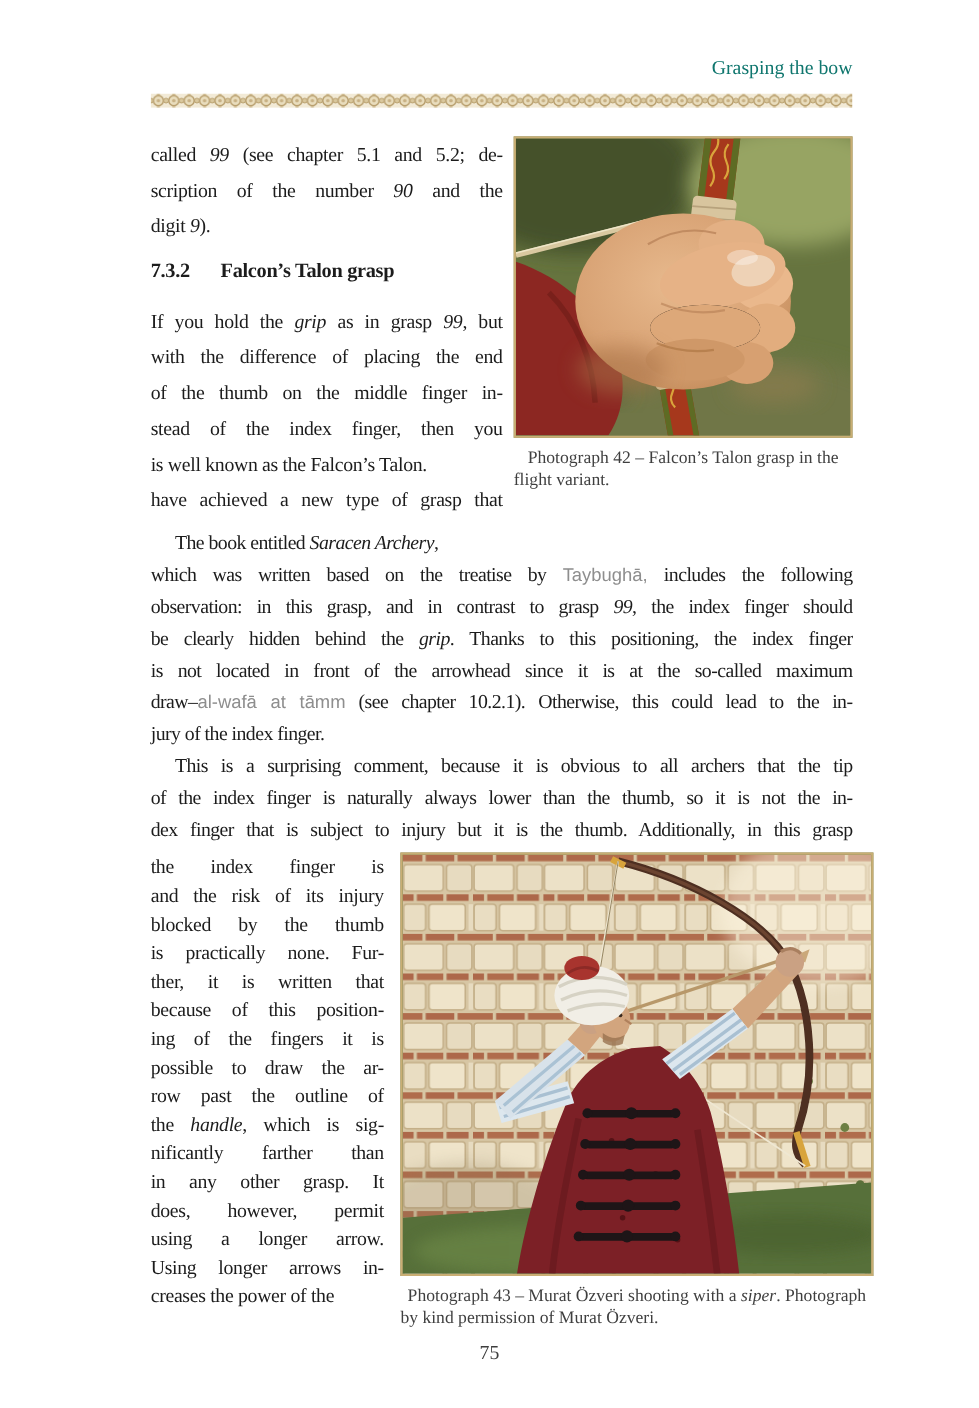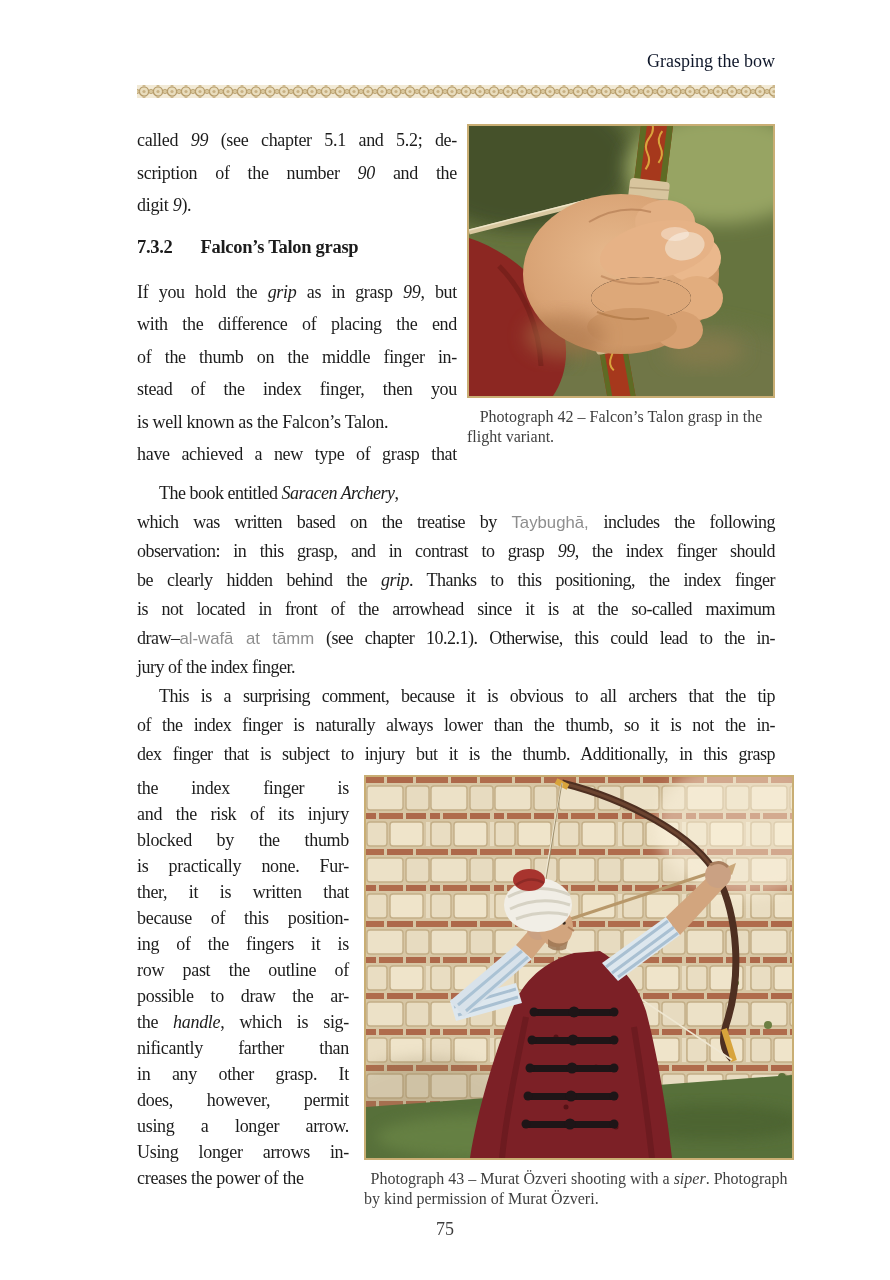--- a/index.html
+++ b/index.html
@@ -1,19 +1,19 @@
 <!DOCTYPE html>
 <html><head>
 <meta charset="utf-8">
 <style>
   html,body{margin:0;padding:0;background:#ffffff;}
   .page{width:890px;height:1280px;background:#ffffff;position:relative;overflow:hidden;
         font-family:"Liberation Serif",serif;color:#1c1c1c;}
   .content{padding:50px 115px 0 137px;}
-  .running-header{text-align:right;font-size:18px;line-height:22px;color:#0f172a;}
+  .running-header{text-align:right;font-size:18px;line-height:22px;color:#0f766e;}
   .ornament{margin-top:13px;height:13px;width:638px;}
   .row1{display:flex;margin-top:26px;}
   .col-left{width:320px;flex:0 0 320px;margin-right:10px;font-size:18px;line-height:32.5px;letter-spacing:-0.3px;}
   .para .tl{text-align:justify;text-align-last:justify;-moz-text-align-last:justify;}
   .para .tl.tl-last{text-align-last:left;-moz-text-align-last:left;}
   .tl.ind{text-indent:22px;}
   .seg-i{font-style:italic;}
   .seg-g{font-family:"Liberation Sans",sans-serif;color:#8e8e8e;font-size:0.93em;letter-spacing:0;}
   .heading{margin:9px 0 13px 0;font-weight:bold;font-size:18.5px;line-height:32px;display:flex;}
   .heading .num{margin-right:28px;}
@@ -166,22 +166,22 @@
 
     <div class="row2">
       <div class="col-narrow para">
           <div class="tl"><span>the index finger is</span></div>
           <div class="tl"><span>and the risk of its injury</span></div>
           <div class="tl"><span>blocked by the thumb</span></div>
           <div class="tl"><span>is practically none. Fur-</span></div>
           <div class="tl"><span>ther, it is written that</span></div>
           <div class="tl"><span>because of this position-</span></div>
           <div class="tl"><span>ing of the fingers it is</span></div>
+          <div class="tl"><span>possible to draw the ar-</span></div>
           <div class="tl"><span>row past the outline of</span></div>
-          <div class="tl"><span>possible to draw the ar-</span></div>
           <div class="tl"><span>the </span><span class="seg-i">handle</span><span>, which is sig-</span></div>
           <div class="tl"><span>nificantly farther than</span></div>
           <div class="tl"><span>in any other grasp. It</span></div>
           <div class="tl"><span>does, however, permit</span></div>
           <div class="tl"><span>using a longer arrow.</span></div>
           <div class="tl"><span>Using longer arrows in-</span></div>
           <div class="tl tl-last"><span>creases the power of the</span></div>
         </div>
 
       <figure>

